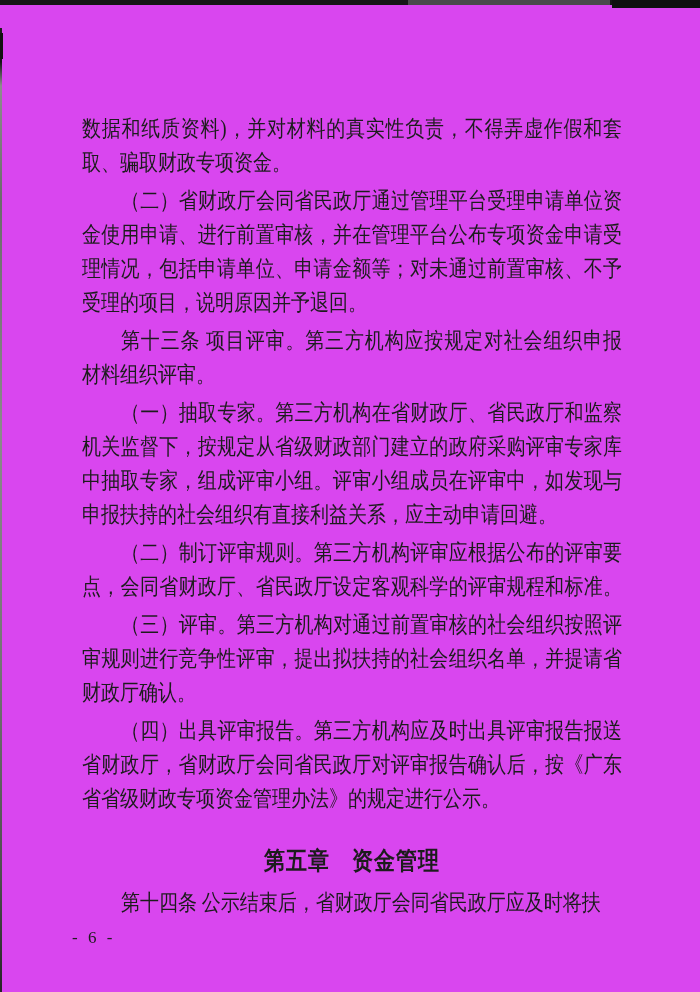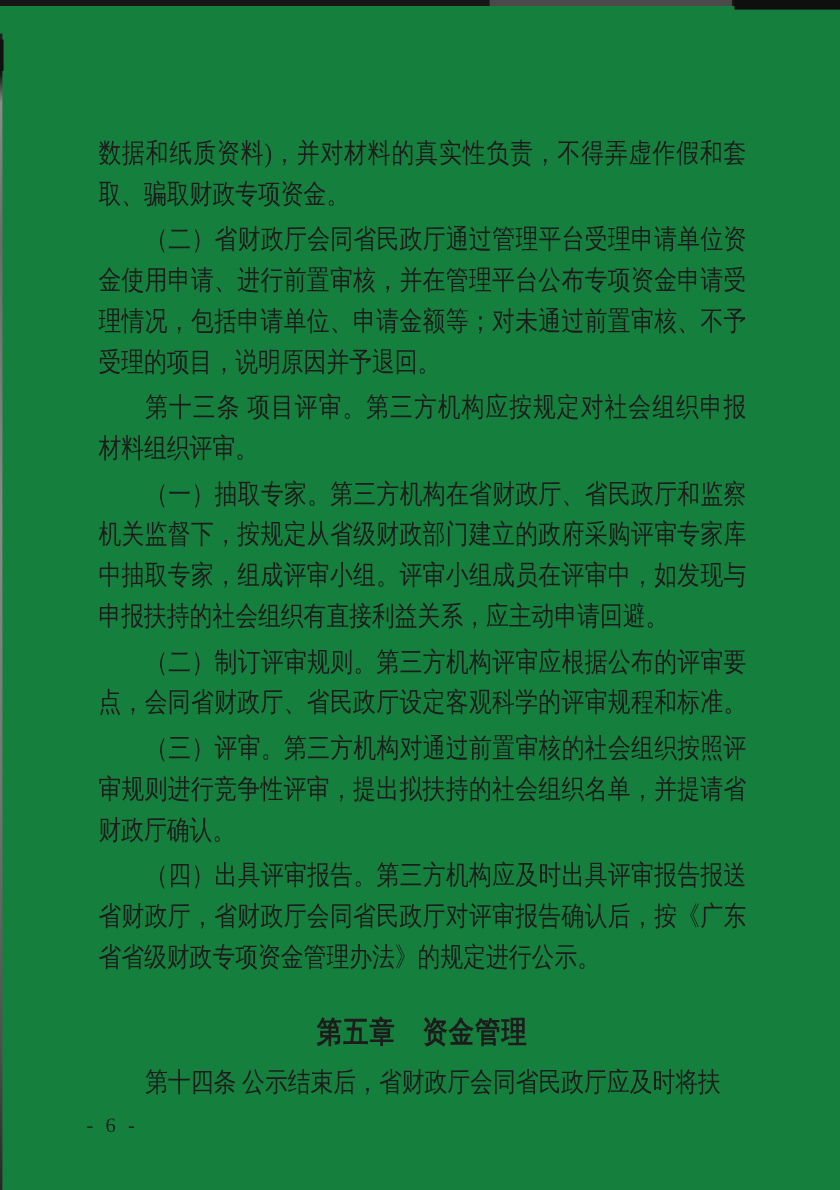--- a/index.html
+++ b/index.html
@@ -4,21 +4,21 @@
 <style>
   html, body {
     margin: 0;
     padding: 0;
     background: #ffffff;
   }
   .page {
     position: relative;
     width: 700px;
     height: 992px;
-    background: #15803d;
+    background: #d946ef;
     overflow: hidden;
     font-family: "Liberation Serif", serif;
   }
   
   .band-top {
     position: absolute;
     top: 0; left: 0;
     width: 700px; height: 5px;
     background: #161616;
   }

